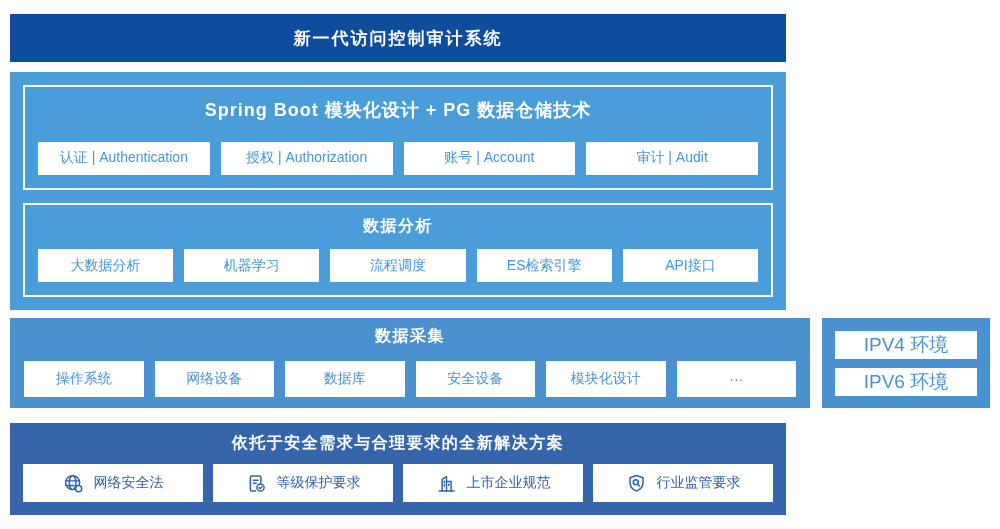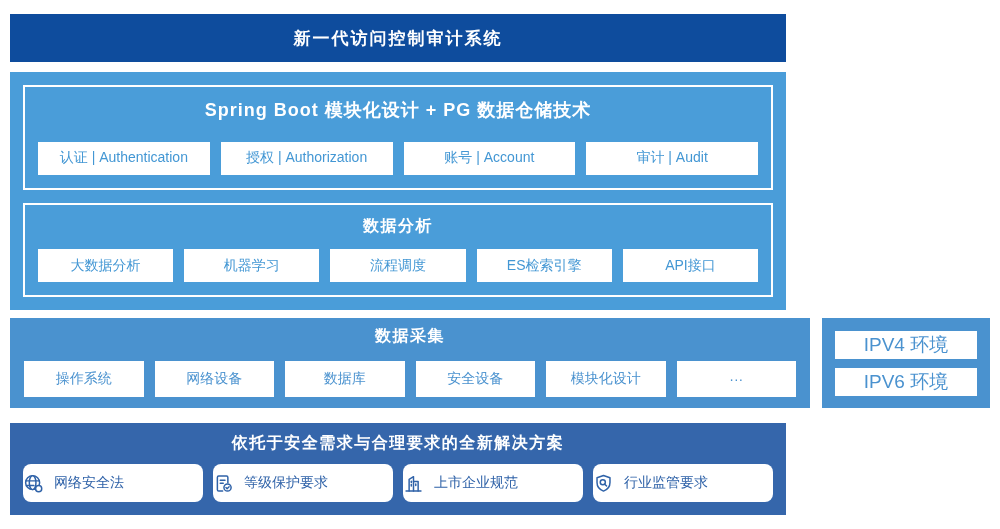--- a/index.html
+++ b/index.html
@@ -64,22 +64,22 @@
 
   
   .solution-band{
     top:423px;height:92px;background:#3566ab;
     display:flex;flex-direction:column;justify-content:space-between;
   }
   .solution-band .framed-title{padding-top:10px;}
   .solution-band .chip-row{padding:0 13px 13px;gap:10px;}
   .solution-card{
     flex:1;background:#ffffff;height:38px;
-    display:flex;align-items:center;gap:10px;
-    font-size:14px;color:#2f62a8;white-space:nowrap;border-radius:8px;
+    display:flex;align-items:center;justify-content:center;gap:10px;
+    font-size:14px;color:#2f62a8;white-space:nowrap;
   }
   .icon{display:inline-flex;align-items:center;justify-content:center;line-height:0;}
 </style>
 </head>
 <body>
 
 <div class="band header-band">
   <div class="header-title">新一代访问控制审计系统</div>
 </div>
 

